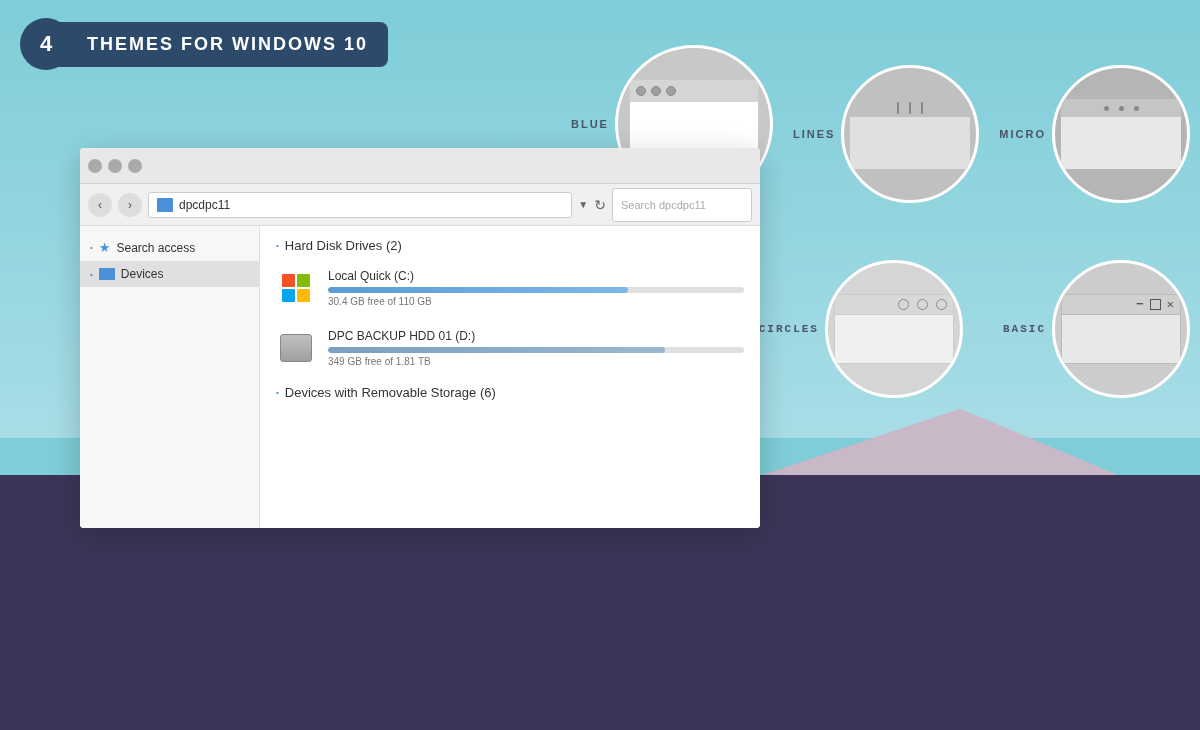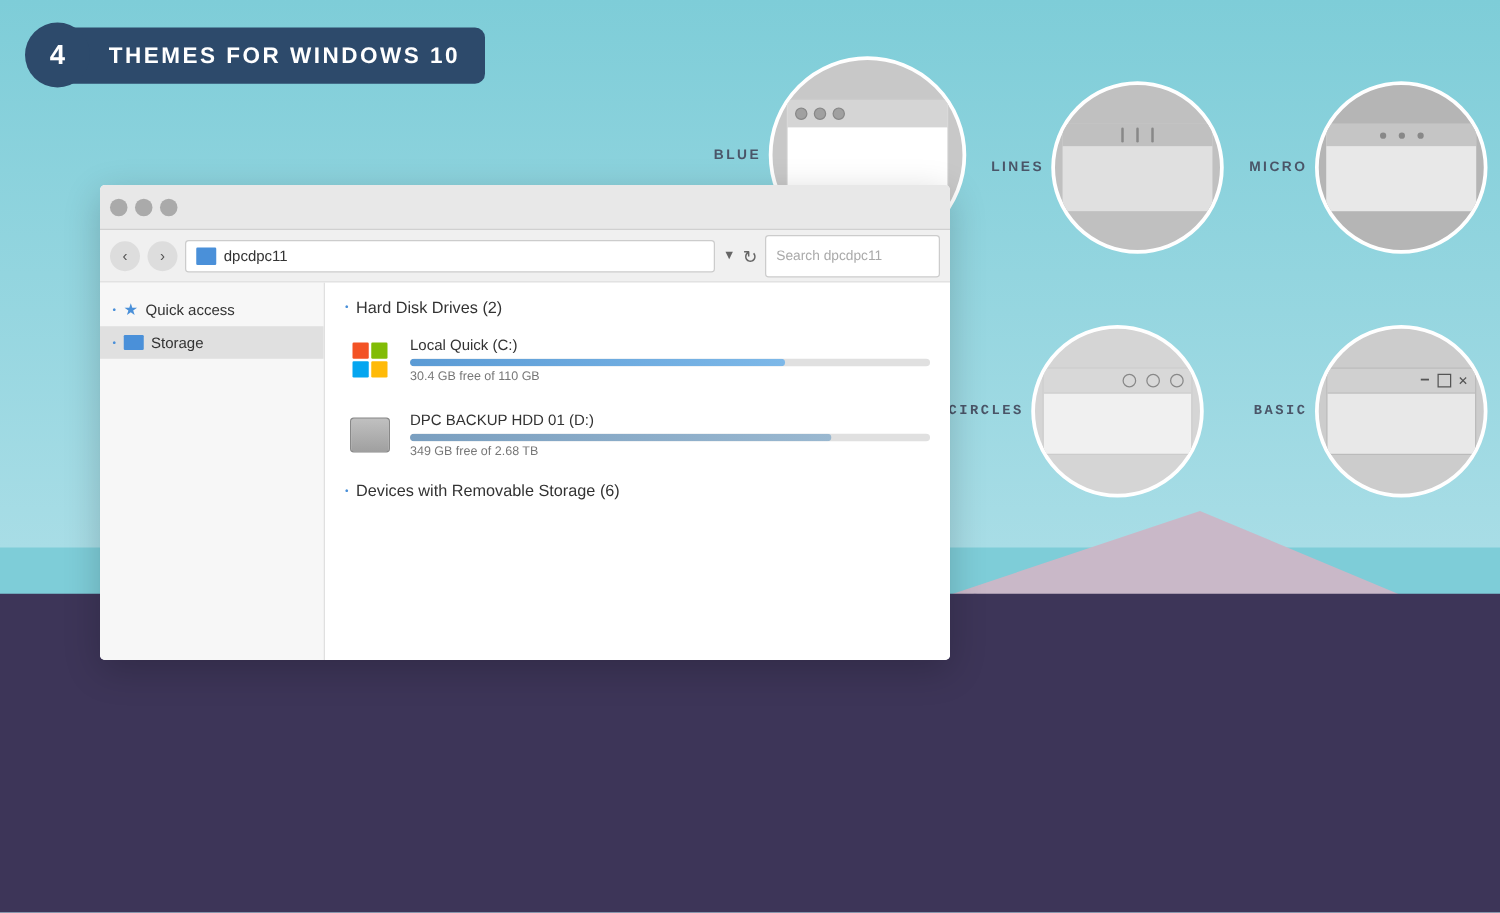--- a/index.html
+++ b/index.html
@@ -694,26 +694,26 @@
       <span>Search dpcdpc11</span>
     </div>
   </div>
 
   <div class="explorer-body">
 
     <div class="sidebar">
       <div class="sidebar-item">
         <span class="sidebar-bullet">•</span>
         <span class="sidebar-icon-star">★</span>
-        <span>Quick access</span>
+        <span>Search access</span>
       </div>
       <div class="sidebar-item active">
         <span class="sidebar-bullet">•</span>
         <div class="sidebar-icon-desktop"></div>
-        <span>Storage</span>
+        <span>Devices</span>
       </div>
     </div>
 
     <div class="main-content">
 
       <div class="section-header">
         <span class="section-bullet">•</span>
         <span>Hard Disk Drives (2)</span>
       </div>
 
@@ -737,21 +737,21 @@
 
       <div class="drive-item">
         <div class="drive-icon">
           <div class="hdd-icon"></div>
         </div>
         <div class="drive-info">
           <div class="drive-name">DPC BACKUP HDD 01 (D:)</div>
           <div class="drive-progress-bg">
             <div class="drive-progress-fill full" style="width: 81%"></div>
           </div>
-          <div class="drive-free">349 GB free of 2.68 TB</div>
+          <div class="drive-free">349 GB free of 1.81 TB</div>
         </div>
       </div>
 
       <div class="removable-header">
         <span class="section-bullet">•</span>
         <span>Devices with Removable Storage (6)</span>
       </div>
 
     </div>
   </div>

